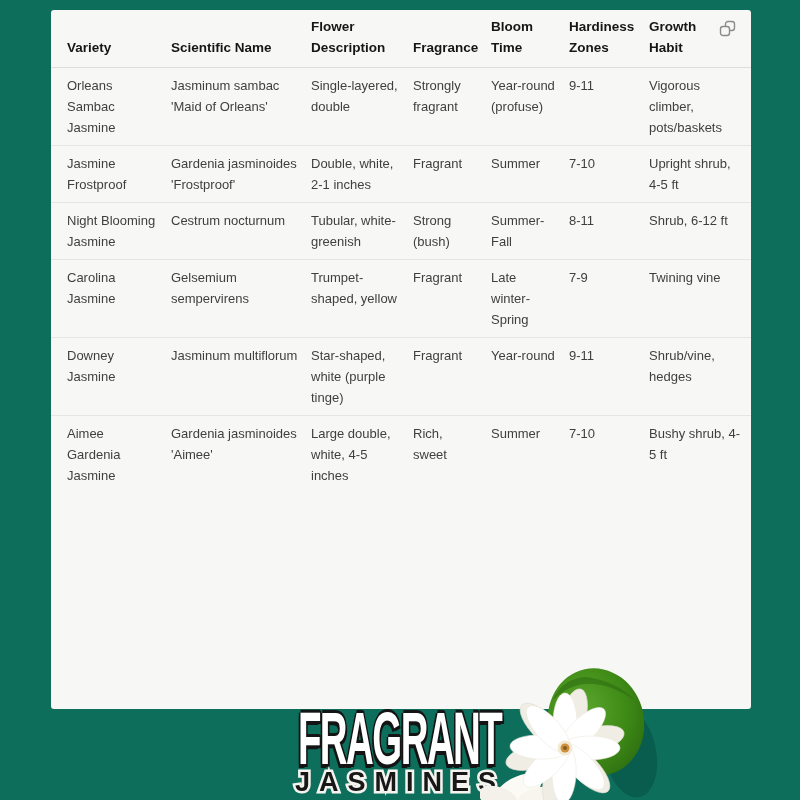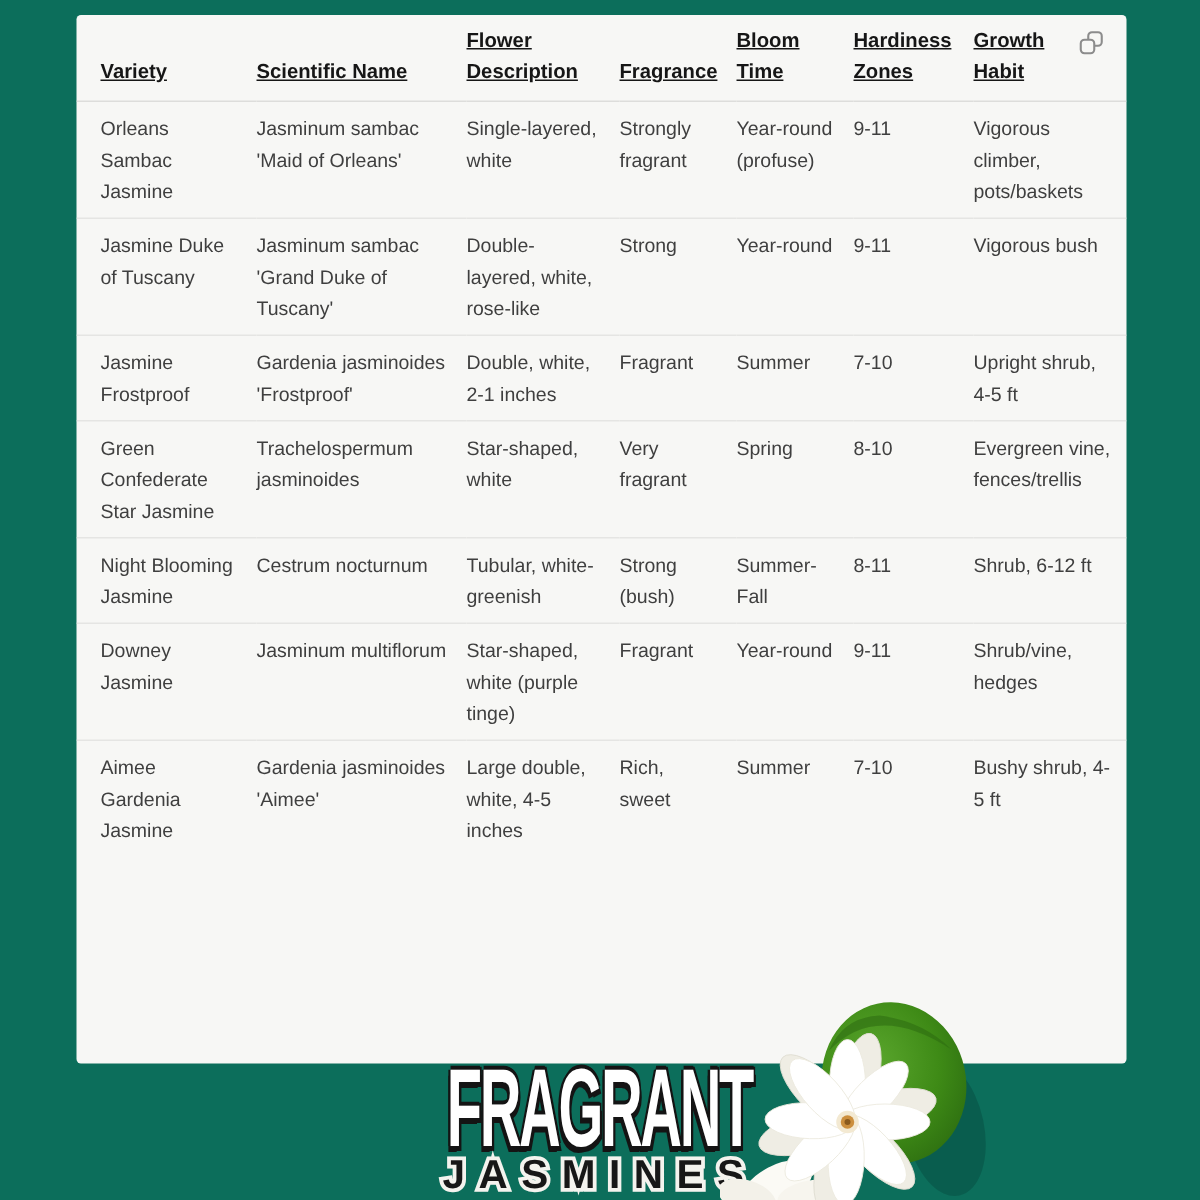--- a/index.html
+++ b/index.html
@@ -8,21 +8,21 @@
 
   
   .card{position:absolute;left:51px;top:10px;width:700px;height:699px;background:#f7f7f5;
         border-radius:3px;overflow:hidden;}
   table{border-collapse:collapse;table-layout:fixed;width:700px;}
   col.c1{width:120px}col.c2{width:140px}col.c3{width:102px}col.c4{width:78px}
   col.c5{width:78px}col.c6{width:80px}col.c7{width:102px}
   th,td{text-align:left;font-size:13px;line-height:21px;padding:7px 12px 7px 0;vertical-align:top;
         word-wrap:break-word;}
   th{font-size:13.5px;font-weight:bold;color:#161616;vertical-align:bottom;white-space:pre-line;
-     padding-top:6px;padding-bottom:9px;border-bottom:1px solid #dddddb;text-decoration:underline;}
+     padding-top:6px;padding-bottom:9px;border-bottom:1px solid #dddddb;}
   td{color:#3f3f3f;border-bottom:1px solid #e5e5e3;}
   tr:last-child td{border-bottom:none;}
   th:first-child,td:first-child{padding-left:16px;}
   th:last-child,td:last-child{padding-right:8px;margin-left:27px;}
 
   
   .copy-btn{position:absolute;top:10px;right:14px;width:20px;height:20px;background:transparent;
             border:none;padding:0;cursor:pointer;display:flex;align-items:center;justify-content:center;}
 
   
@@ -66,61 +66,52 @@
           <th>Hardiness
 Zones</th>
           <th>Growth
 Habit</th>
         </tr>
       </thead>
       <tbody>
           <tr>
             <td>Orleans Sambac Jasmine</td>
             <td>Jasminum sambac 'Maid of Orleans'</td>
-            <td>Single-layered, white</td>
+            <td>Single-layered, double</td>
             <td>Strongly fragrant</td>
             <td>Year-round (profuse)</td>
             <td>9-11</td>
             <td>Vigorous climber, pots/baskets</td>
-          </tr>
-          <tr>
-            <td>Jasmine Duke of Tuscany</td>
-            <td>Jasminum sambac 'Grand Duke of Tuscany'</td>
-            <td>Double-layered, white, rose-like</td>
-            <td>Strong</td>
-            <td>Year-round</td>
-            <td>9-11</td>
-            <td>Vigorous bush</td>
           </tr>
           <tr>
             <td>Jasmine Frostproof</td>
             <td>Gardenia jasminoides 'Frostproof'</td>
             <td>Double, white, 2-1 inches</td>
             <td>Fragrant</td>
             <td>Summer</td>
             <td>7-10</td>
             <td>Upright shrub, 4-5 ft</td>
           </tr>
           <tr>
-            <td>Green Confederate Star Jasmine</td>
-            <td>Trachelospermum jasminoides</td>
-            <td>Star-shaped, white</td>
-            <td>Very fragrant</td>
-            <td>Spring</td>
-            <td>8-10</td>
-            <td>Evergreen vine, fences/trellis</td>
-          </tr>
-          <tr>
             <td>Night Blooming Jasmine</td>
             <td>Cestrum nocturnum</td>
             <td>Tubular, white-greenish</td>
             <td>Strong (bush)</td>
             <td>Summer-Fall</td>
             <td>8-11</td>
             <td>Shrub, 6-12 ft</td>
+          </tr>
+          <tr>
+            <td>Carolina Jasmine</td>
+            <td>Gelsemium sempervirens</td>
+            <td>Trumpet-shaped, yellow</td>
+            <td>Fragrant</td>
+            <td>Late winter-Spring</td>
+            <td>7-9</td>
+            <td>Twining vine</td>
           </tr>
           <tr>
             <td>Downey Jasmine</td>
             <td>Jasminum multiflorum</td>
             <td>Star-shaped, white (purple tinge)</td>
             <td>Fragrant</td>
             <td>Year-round</td>
             <td>9-11</td>
             <td>Shrub/vine, hedges</td>
           </tr>

